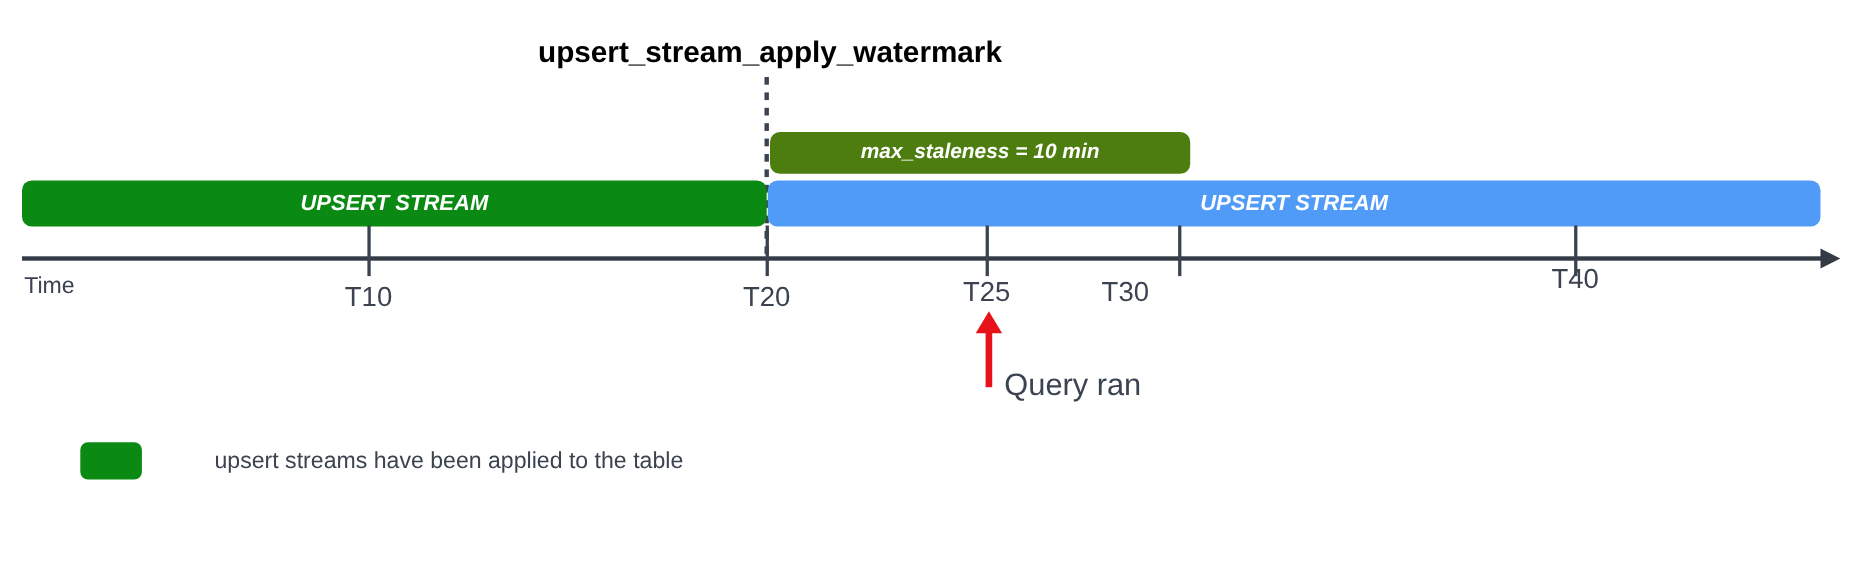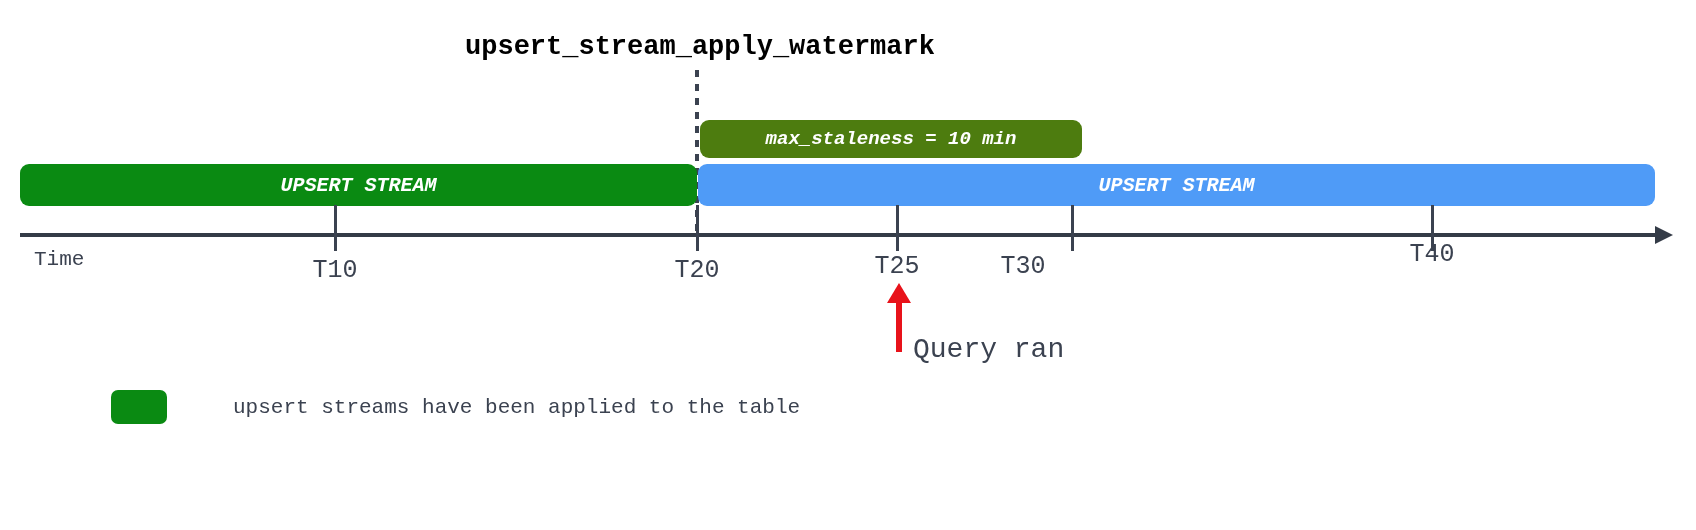--- a/index.html
+++ b/index.html
@@ -10,21 +10,20 @@
   body {
     font-family: "Liberation Sans", sans-serif;
     -webkit-font-smoothing: antialiased;
   }
   #canvas {
     position: relative;
     width: 1696px;
     height: 530px;
     background: #ffffff;
     overflow: hidden;
-    font-family: Liberation Mono, monospace;
   }
 
   
   .title {
     position: absolute;
     left: 0;
     top: 32px;
     width: 1400px;
     text-align: center;
     font-size: 27px;
@@ -101,21 +100,20 @@
     border-top: 9px solid transparent;
     border-bottom: 9px solid transparent;
     border-left: 18px solid #343b47;
   }
   .axis-label {
     position: absolute;
     left: 22px;
     top: 248px;
     font-size: 21px;
     color: #3b4250;
-    margin-left: 12px;
   }
 
   
   .tick {
     position: absolute;
     top: 205px;
     width: 3px;
     height: 46px;
     background: #3b4250;
   }
@@ -166,21 +164,21 @@
     height: 34px;
     border-radius: 7px;
     flex: 0 0 auto;
   }
   .legend-text {
     margin-left: 66px;
     font-size: 21px;
     color: #3b4250;
     white-space: nowrap;
   }
-  .legend-row-0 { left: 73px; top: 390px; margin-left: 38px; }
+  .legend-row-0 { left: 73px; top: 402px; }
   .legend-row-1 { left: 73px; top: 447px; }
 </style>
 </head>
 <body>
 
 <div id="canvas">
 
   <div class="title">upsert_stream_apply_watermark</div>
 
   <div class="watermark-line"></div>

